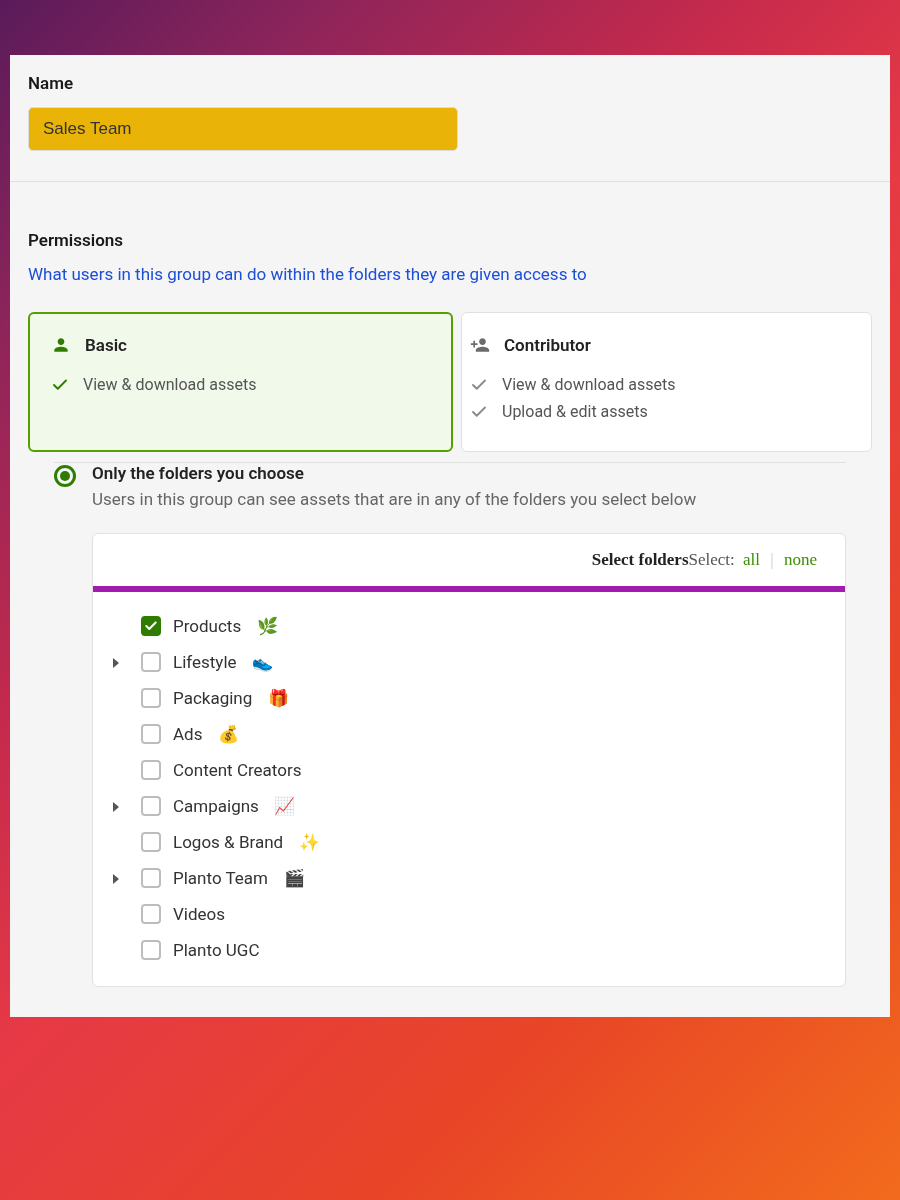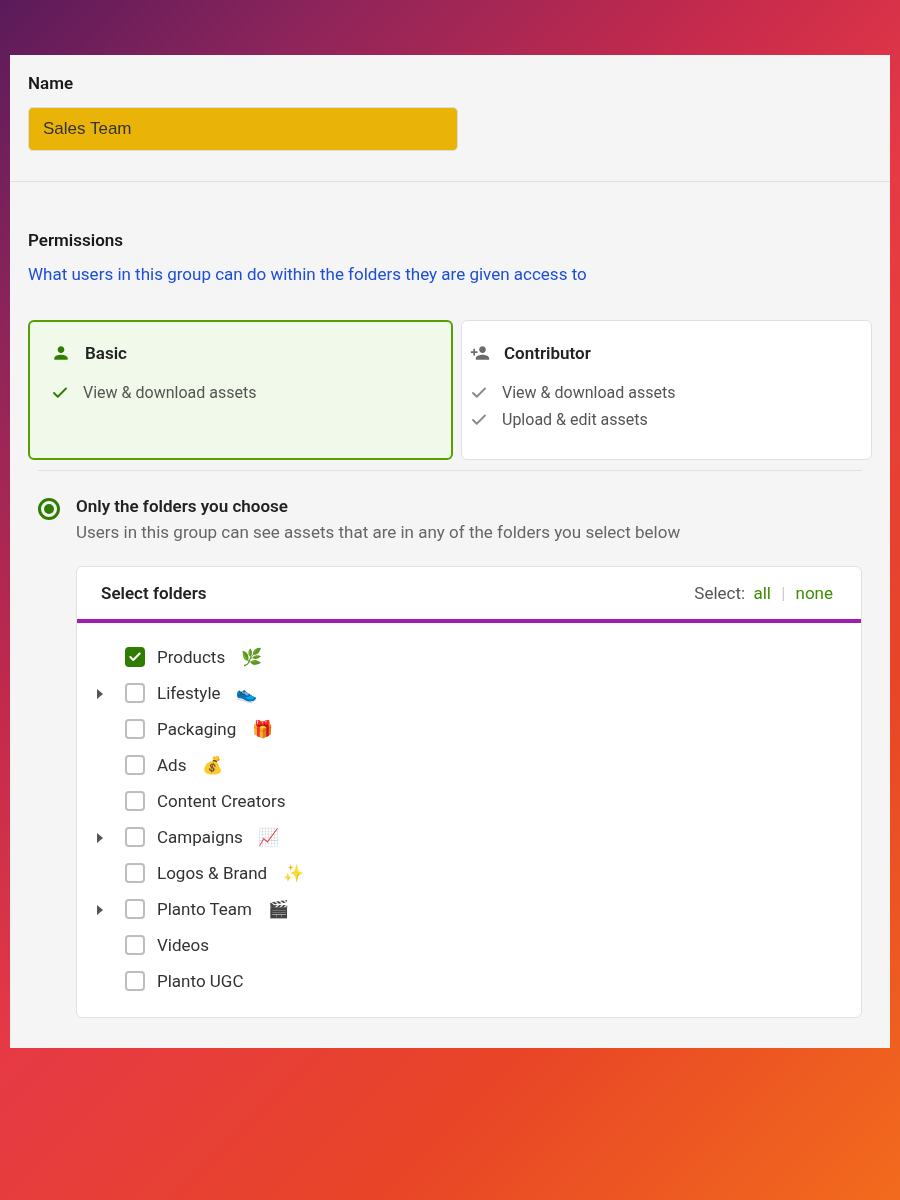--- a/index.html
+++ b/index.html
@@ -39,21 +39,21 @@
     padding: 48px 18px 10px 18px;
   }
   .perm-desc {
     font-size: 17px;
     color: #1d4ed8;
     margin-top: 6px;
   }
   .perm-cards {
     display: flex;
     gap: 8px;
-    margin-top: 36px;
+    margin-top: 28px;
   }
   .perm-card {
     flex: 1;
     background: #fff;
     border: 1px solid #e0e0e0;
     border-radius: 6px;
     padding: 22px 22px 26px 8px;
     cursor: pointer;
   }
   .perm-card.selected {
@@ -91,23 +91,22 @@
     padding: 4px 0;
   }
   .check-icon {
     width: 18px; height: 18px;
     flex-shrink: 0;
   }
   .perm-card.selected .check-icon svg { stroke: #2e7d00; }
   .perm-card:not(.selected) .check-icon svg { stroke: #8a8a8a; }
 
   .section-folder-access {
-    margin: 0 28px;
+    margin: 0 44px;
     border-top: 1px solid #e0e0e0;
-    padding-top: 25px;
   }
   .radio-row {
     display: flex;
     align-items: flex-start;
     gap: 16px;
   }
   .radio-outer {
     width: 22px; height: 22px;
     border: 3px solid #2e7d00;
     border-radius: 50%;
@@ -136,23 +135,24 @@
   .folder-box {
     margin-top: 24px;
     margin-left: 38px;
     background: #fff;
     border: 1px solid #e0e0e0;
     border-radius: 6px;
   }
   .folder-box-header {
     display: flex;
     align-items: center;
-    justify-content: space-between;
+    justify-content: flex-end;
     padding: 16px 24px;
-    border-bottom: 4px solid #a21caf;
+    border-bottom: 6px solid #a21caf;
+    font-family: Liberation Serif, serif;
   }
   .folder-box-title {
     font-size: 17px;
     font-weight: 600;
     color: #222;
   }
   .select-actions {
     font-size: 17px;
     color: #555;
   }

